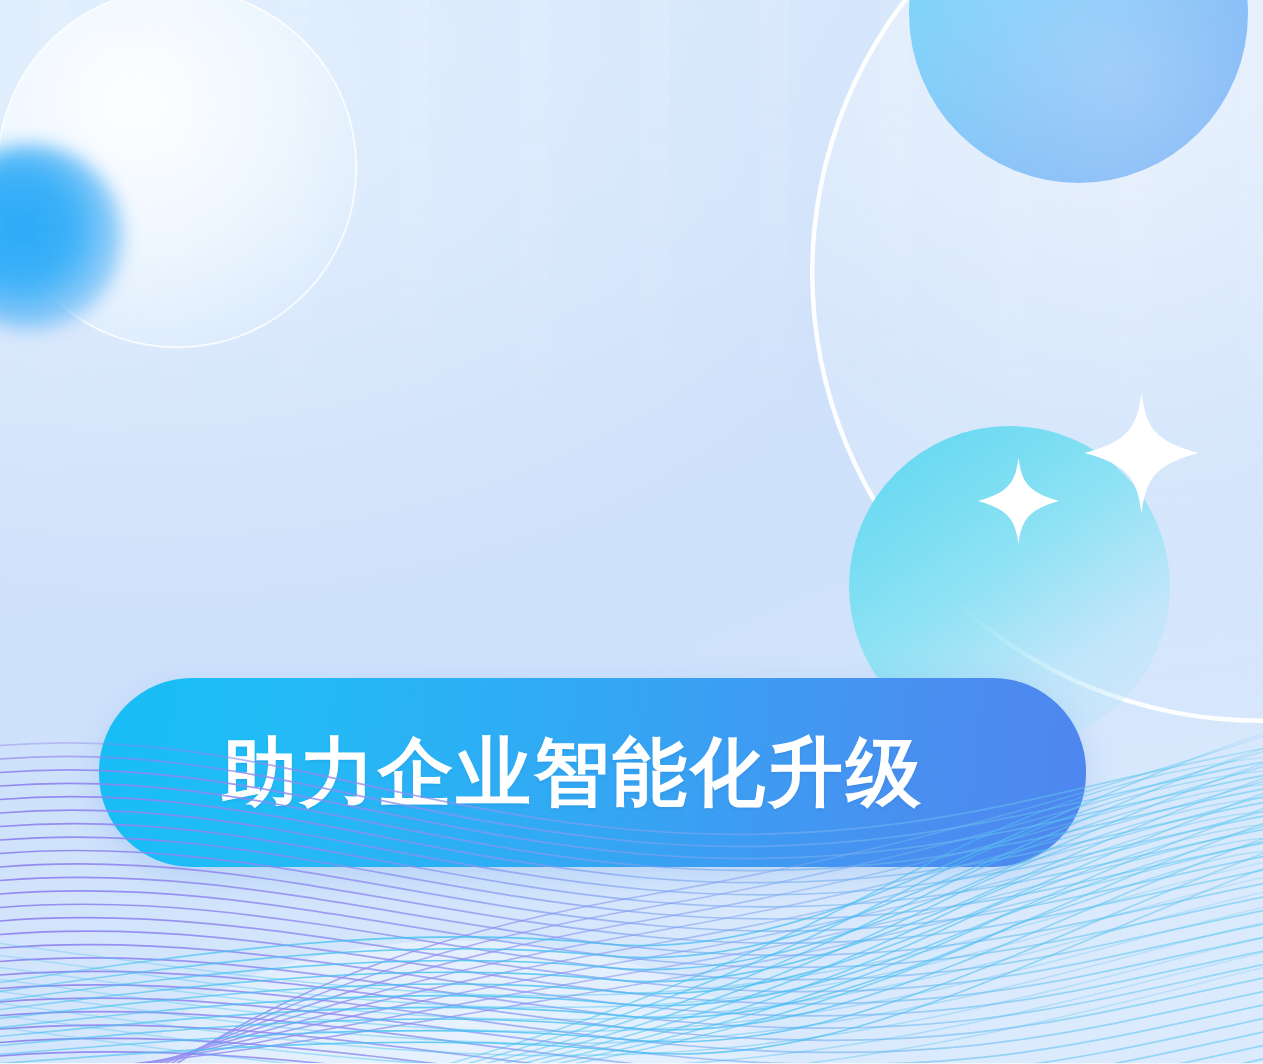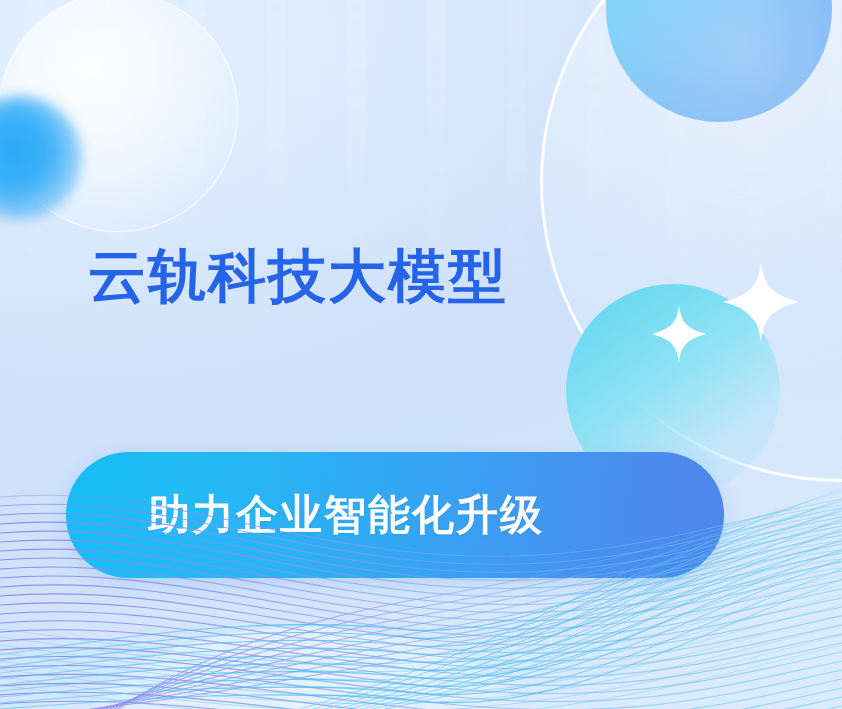--- a/index.html
+++ b/index.html
@@ -84,21 +84,21 @@
   .pill{
     position:absolute;left:66px;top:452px;
     width:658px;height:126px;
     border-radius:62px;
     background:linear-gradient(96deg,#17bdf6 0%,#22bbf6 18%,#34a6f3 52%,#4a8ef0 84%,#4f86ef 100%);
     display:flex;align-items:center;
     box-shadow:0 6px 22px rgba(48,130,230,.18);
   }
   .pill-label{
     color:#ffffff;
-    font-size:42px;
+    font-size:50px;
     font-weight:bold;
     letter-spacing:2px;
     margin-left:82px;
     white-space:nowrap;
     text-shadow:0 1px 2px rgba(22,90,170,.12);
   }
 
   
   .waves{position:absolute;left:0;bottom:0;width:842px;height:230px;}
   .waves svg{display:block;width:842px;height:230px;}
@@ -129,21 +129,20 @@
     </svg>
   </div>
 
   <div class="sparkle" style="left:652px;top:305px;">
     <svg width="54" height="58" viewBox="0 0 54 58" aria-hidden="true">
       <path d="M27 0 C29 16 33 23 54 29 C33 35 29 42 27 58 C25 42 21 35 0 29 C21 23 25 16 27 0 Z" fill="#ffffff"></path>
     </svg>
   </div>
 
   <h1 class="headline">
-    <span class="ln">云轨科技大模型</span>
   </h1>
 
   <div class="pill">
     <span class="pill-label">助力企业智能化升级</span>
   </div>
 
   <div class="light-blob-bottom"></div>
 
   <div class="waves">
     <svg viewBox="0 0 842 230" preserveAspectRatio="none" aria-hidden="true">

